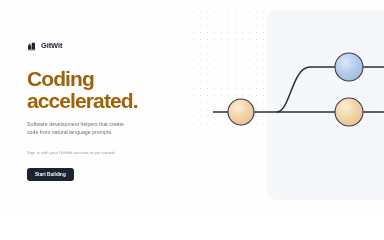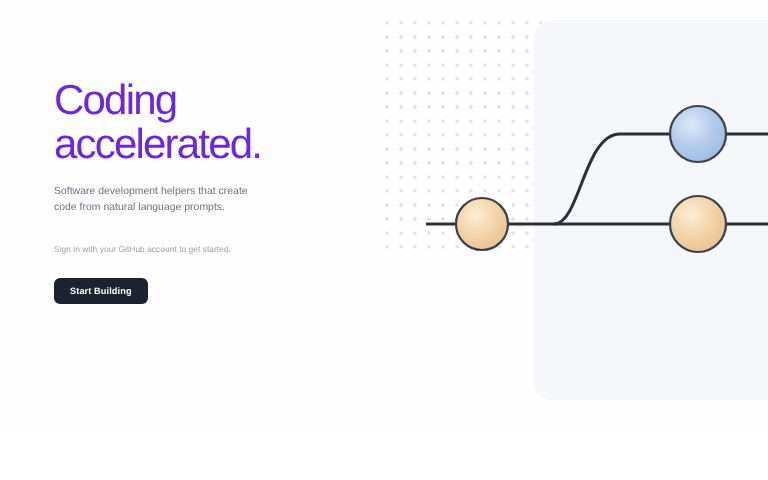--- a/index.html
+++ b/index.html
@@ -86,22 +86,22 @@
     font-weight: bold;
     color: #1d2230;
     letter-spacing: -0.1px;
     line-height: 10px;
     white-space: nowrap;
   }
 
   .headline {
     font-size: 21px;
     line-height: 22px;
-    font-weight: normal;
-    color: #6d28d9;
+    font-weight: bold;
+    color: #a16207;
     letter-spacing: -0.9px;
     margin: 0 0 8px 0;
     white-space: pre-line;
   }
 
   .subcopy {
     font-size: 5.2px;
     line-height: 8.4px;
     color: #6b7180;
     width: 104px;
@@ -162,20 +162,29 @@
       <path d="M 277 112 C 290 112, 292 67, 310 67 L 384 67" stroke="#2a2f3a" stroke-width="1.5" fill="none" stroke-linecap="round"></path>
 
       <circle cx="241" cy="112" r="13" fill="url(#gradAmber)" stroke="#3a3f4a" stroke-width="1.1"></circle>
       <circle cx="349" cy="67" r="14" fill="url(#gradBlue)" stroke="#3a3f4a" stroke-width="1.1"></circle>
       <circle cx="349" cy="112" r="14" fill="url(#gradAmber)" stroke="#3a3f4a" stroke-width="1.1"></circle>
     </svg>
   </div>
 
   <div class="content">
 
+    <div class="brand">
+      <svg class="brand-mark" viewBox="0 0 20 20">
+        <rect x="2" y="8.5" width="6.5" height="8" rx="1" fill="#1d2230"></rect>
+        <rect x="9.5" y="3.5" width="6.5" height="13" rx="1" fill="#1d2230"></rect>
+        <rect x="3.6" y="5.5" width="3.2" height="3" rx="0.8" fill="#1d2230"></rect>
+        <rect x="2" y="16.8" width="15" height="1.5" rx="0.7" fill="#1d2230"></rect>
+      </svg>
+      <span class="brand-name">GitWit</span>
+    </div>
 
     <h1 class="headline">Coding
 accelerated.</h1>
 
     <p class="subcopy">Software development helpers that create code from natural language prompts.</p>
 
     <p class="signin-note">Sign in with your GitHub account to get started.</p>
 
     <button class="cta">Start Building</button>
   </div>

